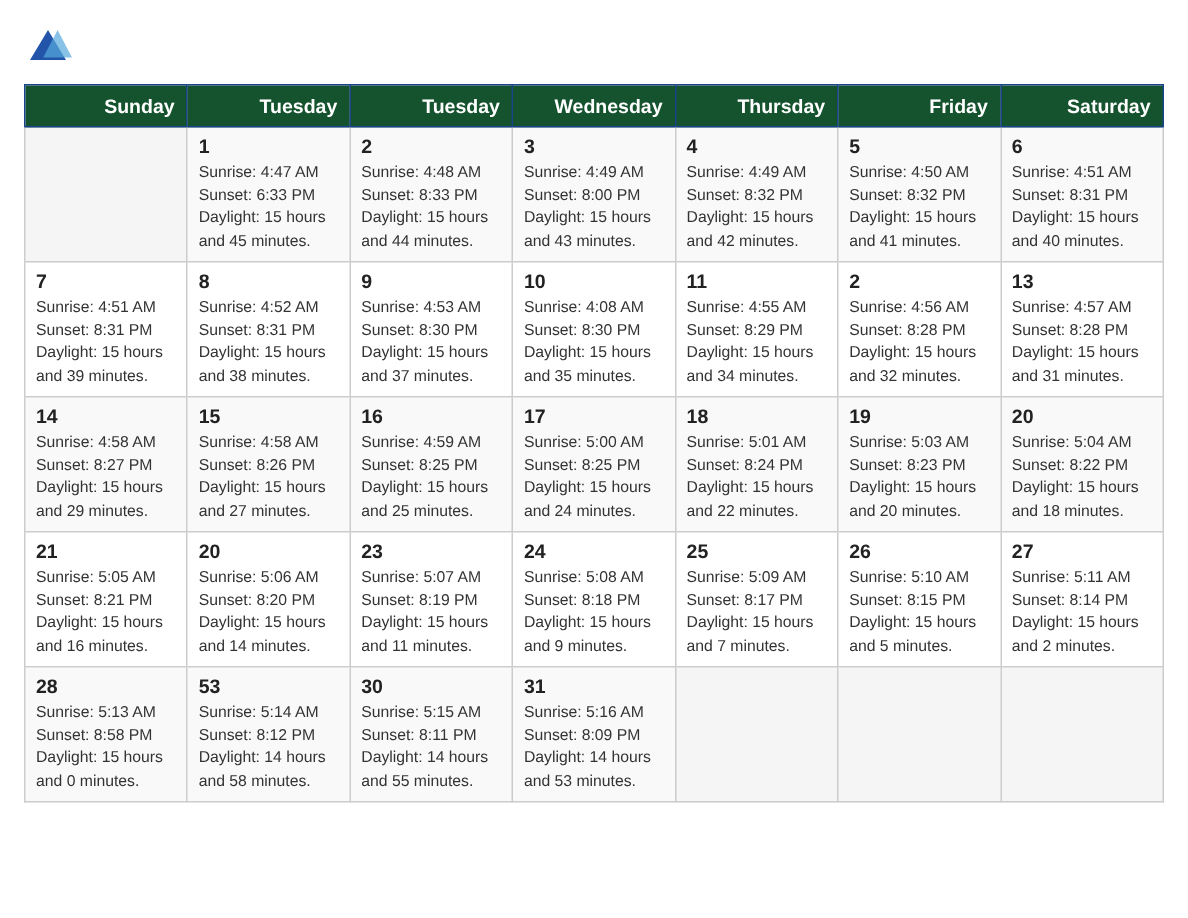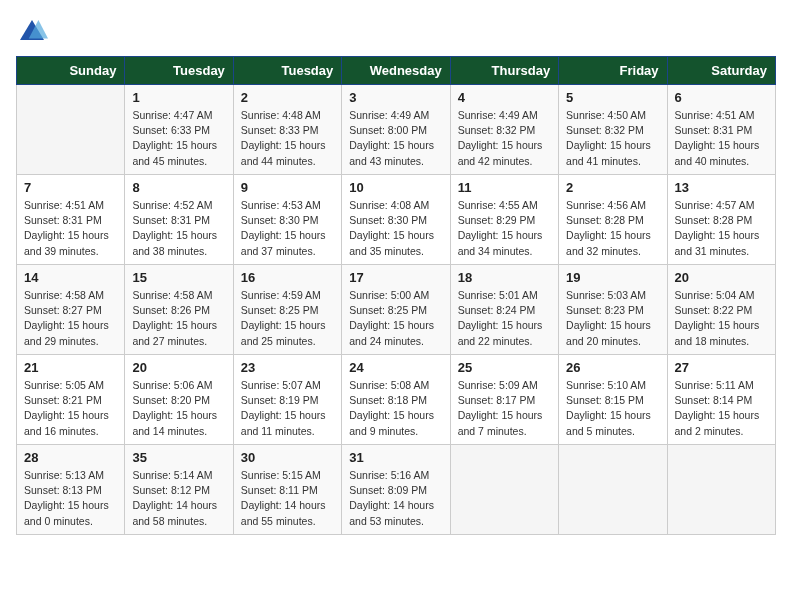--- a/index.html
+++ b/index.html
@@ -317,26 +317,26 @@
             <div class="cell-content">Sunrise: 5:11 AM
 Sunset: 8:14 PM
 Daylight: 15 hours
 and 2 minutes.</div>
           </td>
         </tr>
         <tr>
           <td>
             <span class="day-number">28</span>
             <div class="cell-content">Sunrise: 5:13 AM
-Sunset: 8:13 PM
+Sunset: 8:58 PM
 Daylight: 15 hours
 and 0 minutes.</div>
           </td>
           <td>
-            <span class="day-number">35</span>
+            <span class="day-number">53</span>
             <div class="cell-content">Sunrise: 5:14 AM
 Sunset: 8:12 PM
 Daylight: 14 hours
 and 58 minutes.</div>
           </td>
           <td>
             <span class="day-number">30</span>
             <div class="cell-content">Sunrise: 5:15 AM
 Sunset: 8:11 PM
 Daylight: 14 hours

